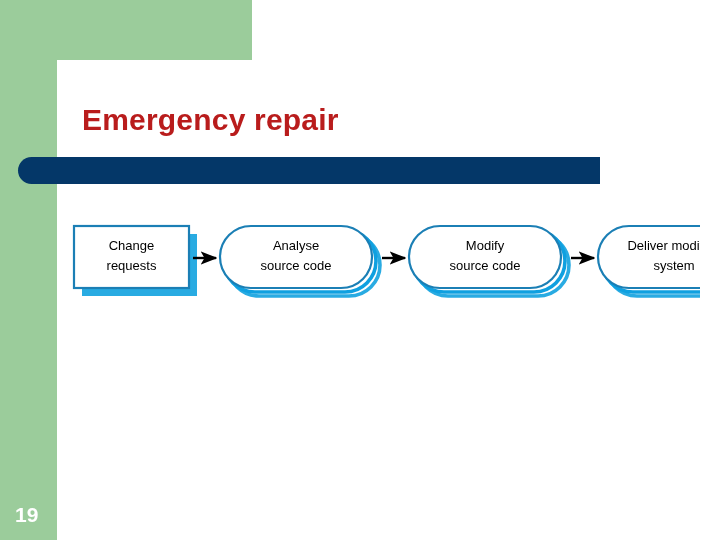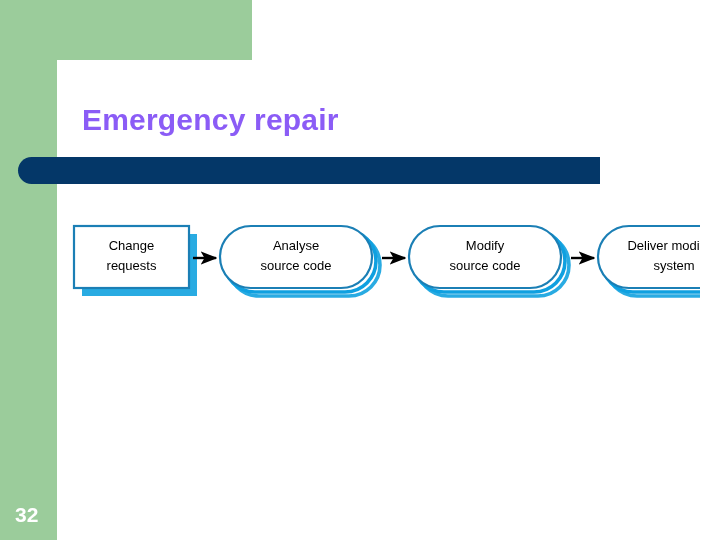--- a/index.html
+++ b/index.html
@@ -46,21 +46,21 @@
     border-top-left-radius: 26px;
   }
 
   
   .title {
     position: absolute;
     left: 82px;
     top: 103px;
     font-size: 30px;
     font-weight: bold;
-    color: #8b5cf6;
+    color: #b91c1c;
     letter-spacing: 0.2px;
     white-space: nowrap;
   }
   .navy-bar {
     position: absolute;
     left: 18px;
     top: 157px;
     width: 582px;
     height: 27px;
     background: #043768;
@@ -102,21 +102,21 @@
 <div class="slide">
 
   <div class="green-left"></div>
   <div class="green-top"></div>
   <div class="white-panel"></div>
 
   <div class="title">Emergency repair</div>
 
   <div class="navy-bar"></div>
 
-  <div class="page-number">32</div>
+  <div class="page-number">19</div>
 
   <div class="diagram">
     <svg width="640" height="92" viewBox="0 0 640 92" xmlns="http://www.w3.org/2000/svg">
       <defs>
         <marker id="arrowhead" markerWidth="7" markerHeight="7" refX="6.4" refY="3" orient="auto" markerUnits="strokeWidth">
           <path d="M0,0.2 L7,3 L0,5.8 L1.6,3 Z" fill="#000000"></path>
         </marker>
       </defs>
 
       <g>

